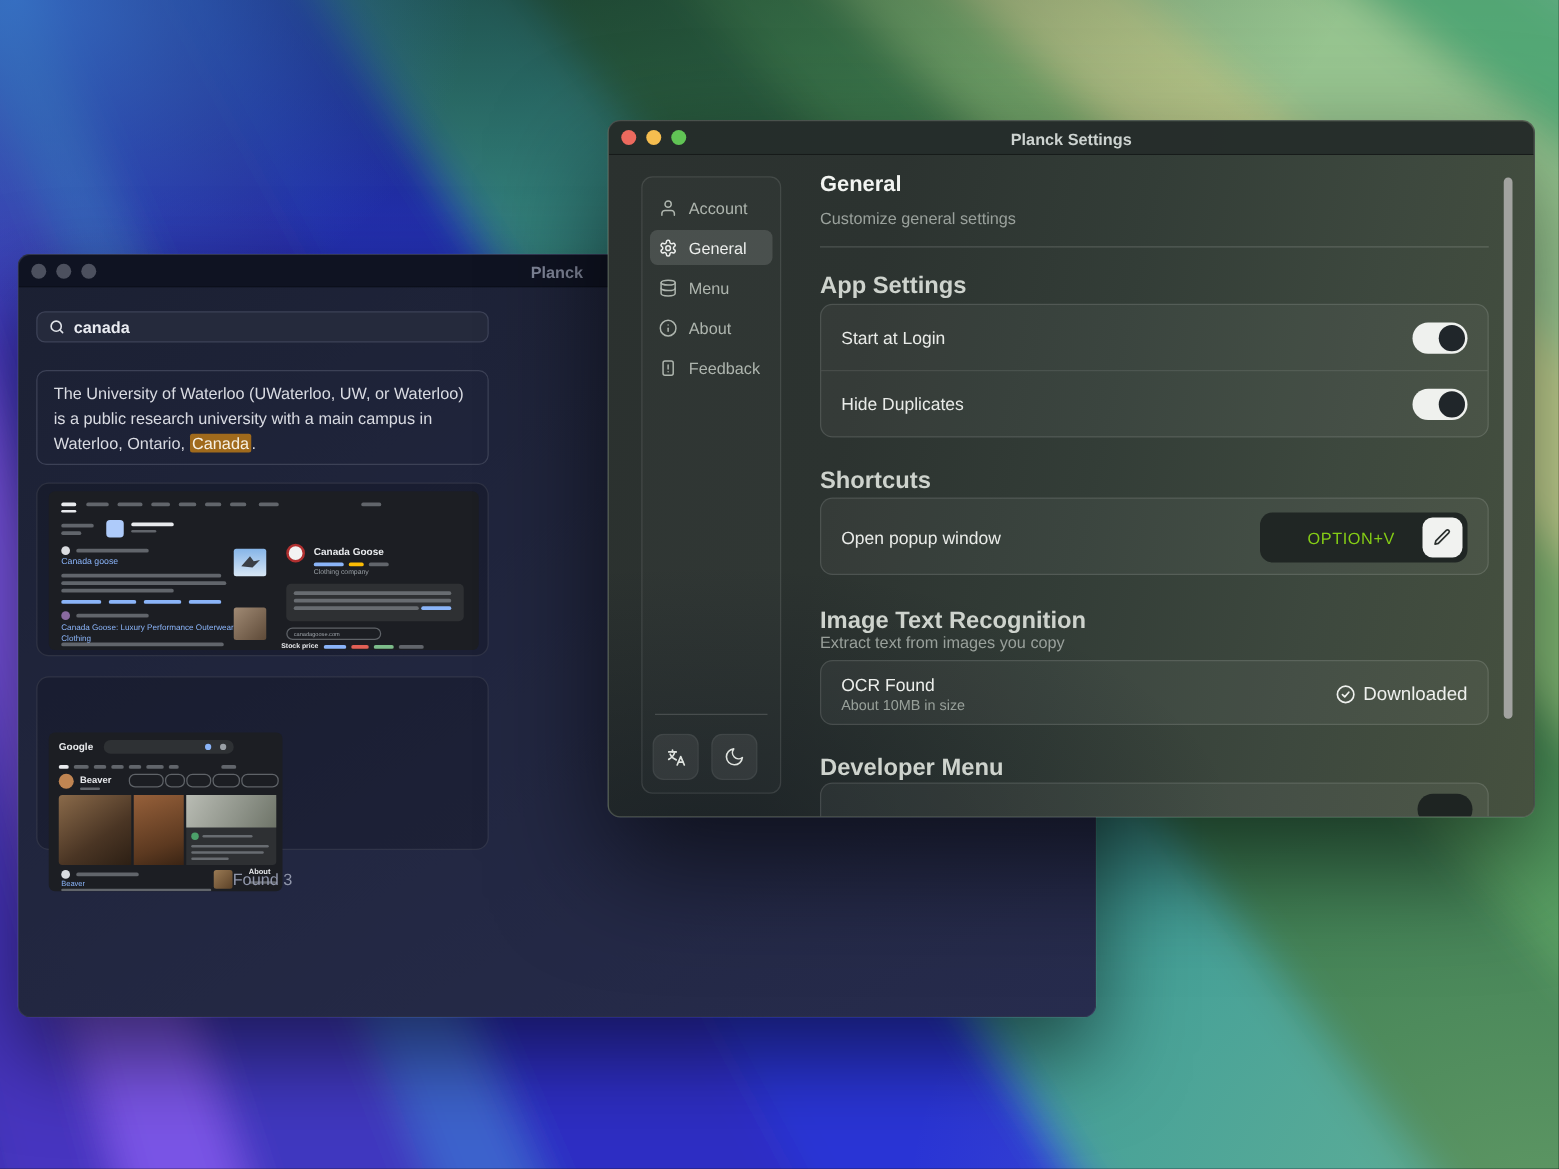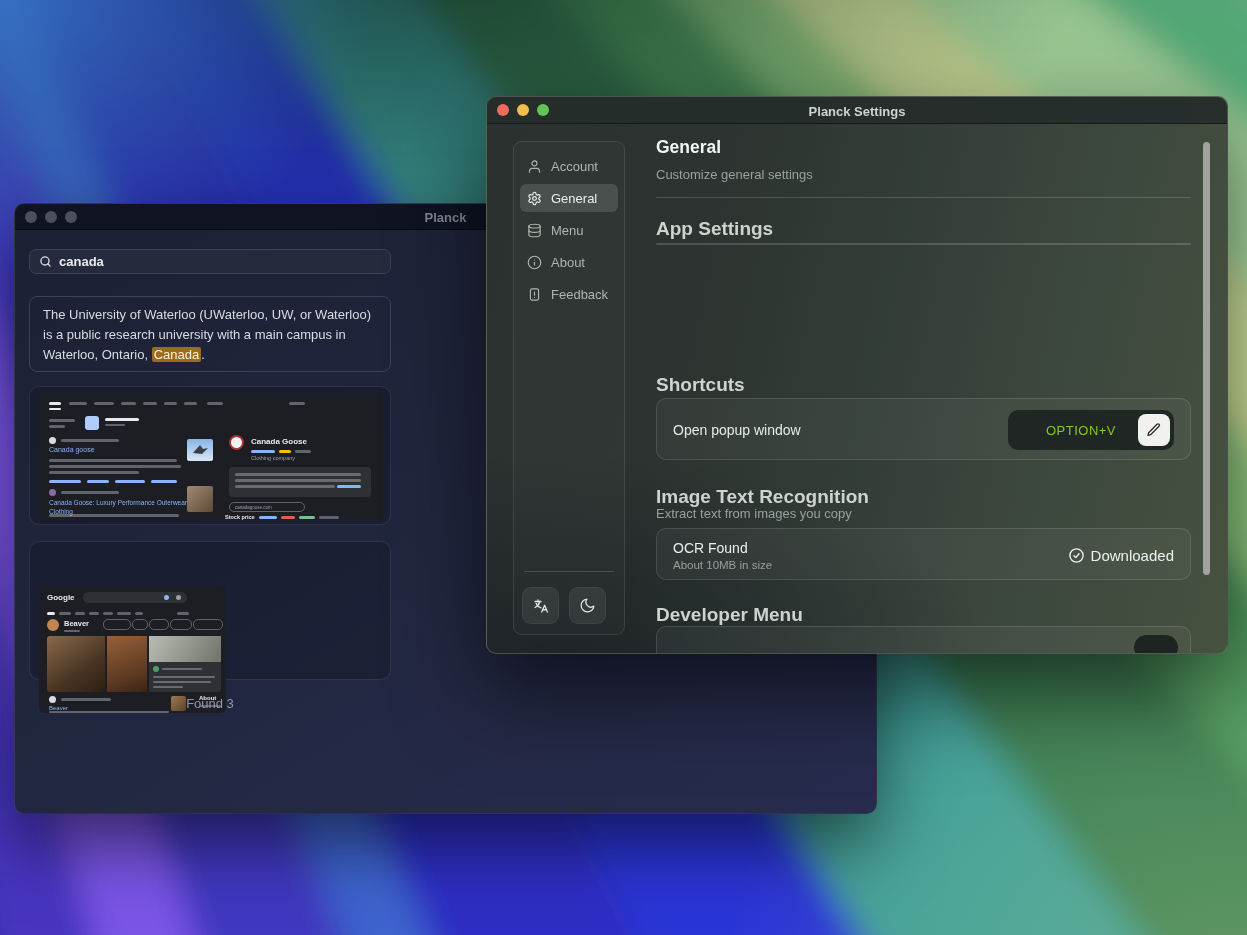--- a/index.html
+++ b/index.html
@@ -334,20 +334,32 @@
       </div>
     </div>
 
     <div id="main">
       <div id="main-title">General</div>
       <div id="main-subtitle">Customize general settings</div>
       <div class="h-divider" style="top:100px;"></div>
 
       <div class="section-label" style="top:121px;">App Settings</div>
       <div class="group" style="top:146px;">
+        <div class="row">
+          <span>Start at Login</span>
+          <span class="toggle on">
+              <span class="knob"></span>
+            </span>
+        </div>
+        <div class="row">
+          <span>Hide Duplicates</span>
+          <span class="toggle on">
+              <span class="knob"></span>
+            </span>
+        </div>
       </div>
 
       <div class="section-label" style="top:277px;">Shortcuts</div>
       <div class="group" style="top:301px;height:62px;">
         <div class="row" style="height:62px;">
           <span>Open popup window</span>
           <span class="kbdbox">
             <span class="keys">OPTION+V</span>
             <span class="editbtn">
               <svg width="16" height="16" viewBox="0 0 24 24" fill="none" stroke="currentColor" stroke-width="2" stroke-linecap="round" stroke-linejoin="round">

